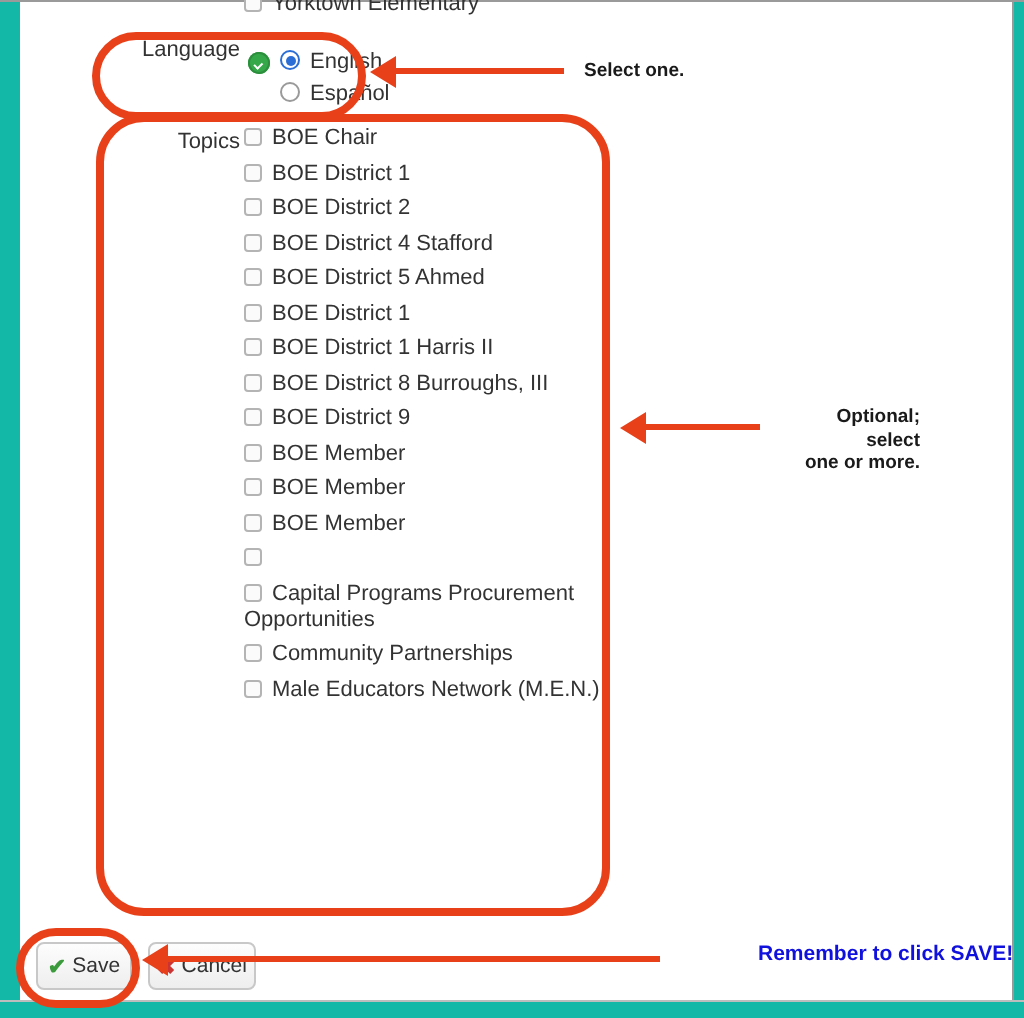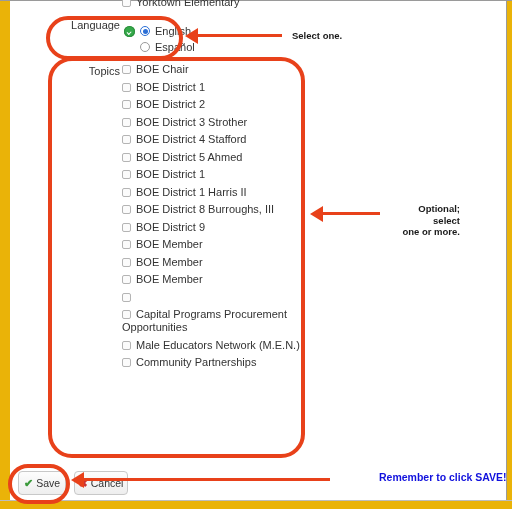--- a/index.html
+++ b/index.html
@@ -6,21 +6,21 @@
   body{
     width:512px;height:509px;
     background:#ffffff;
     font-family:"Liberation Sans", sans-serif;
     overflow:hidden;
     position:relative;
   }
   
   #screen{
     position:absolute;left:0;top:0;width:512px;height:509px;
-    background:#eab308;
+    background:#14b8a6;
     overflow:hidden;
   }
   #top-rule{position:absolute;left:0;top:0;width:512px;height:1px;background:#9a9a9a;}
   #bottom-rule{position:absolute;left:0;top:500px;width:512px;height:1px;background:#bdbdbd;}
   #right-rule{position:absolute;left:506px;top:1px;width:1px;height:499px;background:#9a9a9a;}
   #page{
     position:absolute;left:10px;top:1px;width:496px;height:499px;
     background:#ffffff;
   }
   .flabel{
@@ -163,34 +163,33 @@
     <div class="langopt" style="top:40px;">
       <span class="rb"></span><span>Español</span>
     </div>
 
     <div class="flabel" id="topics-label">Topics</div>
 
     <div id="topics-list">
       <div class="topic"><span class="cb"></span><span class="tx">BOE Chair</span></div>
       <div class="topic"><span class="cb"></span><span class="tx">BOE District 1</span></div>
       <div class="topic"><span class="cb"></span><span class="tx">BOE District 2</span></div>
-      <div class="topic"><span class="cb"></span><span class="tx">BOE District 3 Strother</span></div>
       <div class="topic"><span class="cb"></span><span class="tx">BOE District 4 Stafford</span></div>
       <div class="topic"><span class="cb"></span><span class="tx">BOE District 5 Ahmed</span></div>
       <div class="topic"><span class="cb"></span><span class="tx">BOE District 1</span></div>
       <div class="topic"><span class="cb"></span><span class="tx">BOE District 1 Harris II</span></div>
       <div class="topic"><span class="cb"></span><span class="tx">BOE District 8 Burroughs, III</span></div>
       <div class="topic"><span class="cb"></span><span class="tx">BOE District 9</span></div>
       <div class="topic"><span class="cb"></span><span class="tx">BOE Member</span></div>
       <div class="topic"><span class="cb"></span><span class="tx">BOE Member</span></div>
       <div class="topic"><span class="cb"></span><span class="tx">BOE Member</span></div>
       <div class="topic"><span class="cb"></span></div>
       <div class="topic"><span class="cb"></span><span class="tx">Capital Programs Procurement Opportunities</span></div>
+      <div class="topic"><span class="cb"></span><span class="tx">Community Partnerships</span></div>
       <div class="topic"><span class="cb"></span><span class="tx">Male Educators Network (M.E.N.)</span></div>
-      <div class="topic"><span class="cb"></span><span class="tx">Community Partnerships</span></div>
     </div>
   </div>
 
   <div class="btn" id="btn-save">
     <span class="chk-ico">✔</span>
     <span>Save</span>
   </div>
   <div class="btn" id="btn-cancel">
     <span class="x-ico">✖</span>
     <span>Cancel</span>

